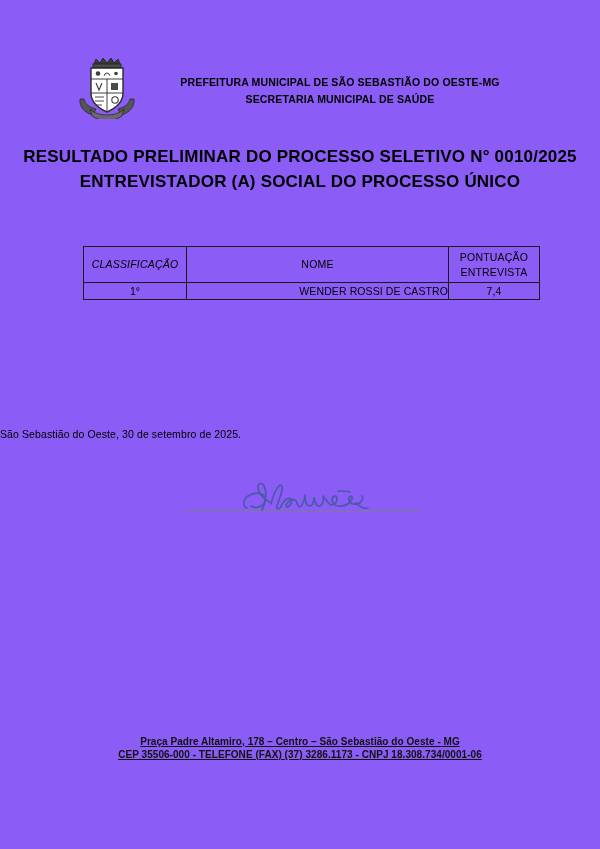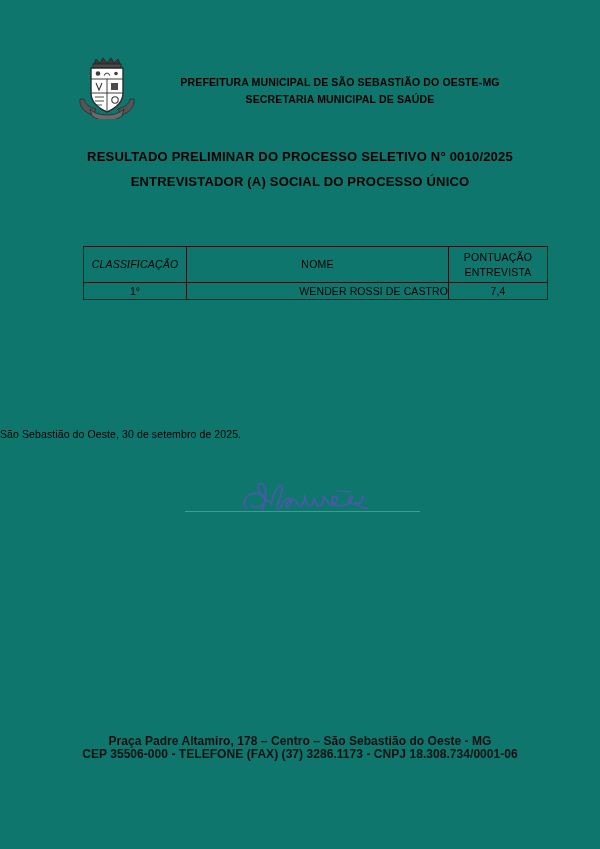--- a/index.html
+++ b/index.html
@@ -12,21 +12,21 @@
     height: 849px;
     position: relative;
     font-family: "Liberation Sans", sans-serif;
     color: #000000;
     overflow: hidden;
   }
 
   .page {
     position: absolute;
     inset: 0;
-    background: #0f766e;
+    background: #8b5cf6;
   }
 
   
   .header {
     position: absolute;
     left: 0;
     top: 52px;
     width: 600px;
     height: 70px;
   }
@@ -56,21 +56,21 @@
 
   
   .title-block {
     position: absolute;
     left: 0;
     top: 144px;
     width: 600px;
     text-align: center;
   }
   .title-line {
-    font-size: 13px;
+    font-size: 17px;
     font-weight: bold;
     letter-spacing: 0.2px;
     line-height: 25px;
   }
 
   
   .result-table {
     position: absolute;
     left: 83px;
     top: 246px;
@@ -81,21 +81,21 @@
   .result-table td,
   .result-table th {
     border: 1px solid #1a1a1a;
     padding: 0;
     font-size: 10.5px;
     font-weight: normal;
     vertical-align: middle;
   }
   .col-class { width: 103px; font-style: italic; }
   .col-name  { width: 262px; }
-  .col-score { width: 99px; }
+  .col-score { width: 91px; }
 
   .th-cell {
     height: 35px;
     text-align: center;
     font-weight: bold;
     letter-spacing: 0.2px;
     line-height: 15px;
   }
   .th-cell .sub { display: block; }
 
@@ -158,25 +158,26 @@
 
   
   .footer {
     position: absolute;
     left: 0;
     top: 735px;
     width: 600px;
     text-align: center;
   }
   .footer-line {
-    font-size: 12px;
+    font-size: 10px;
     font-weight: bold;
     line-height: 13px;
     letter-spacing: 0.05px;
     color: #111111;
+    text-decoration: underline;
   }
 </style>
 </head>
 <body>
 
 <div class="page">
 
   <div class="header">
 
     <div class="emblem">

